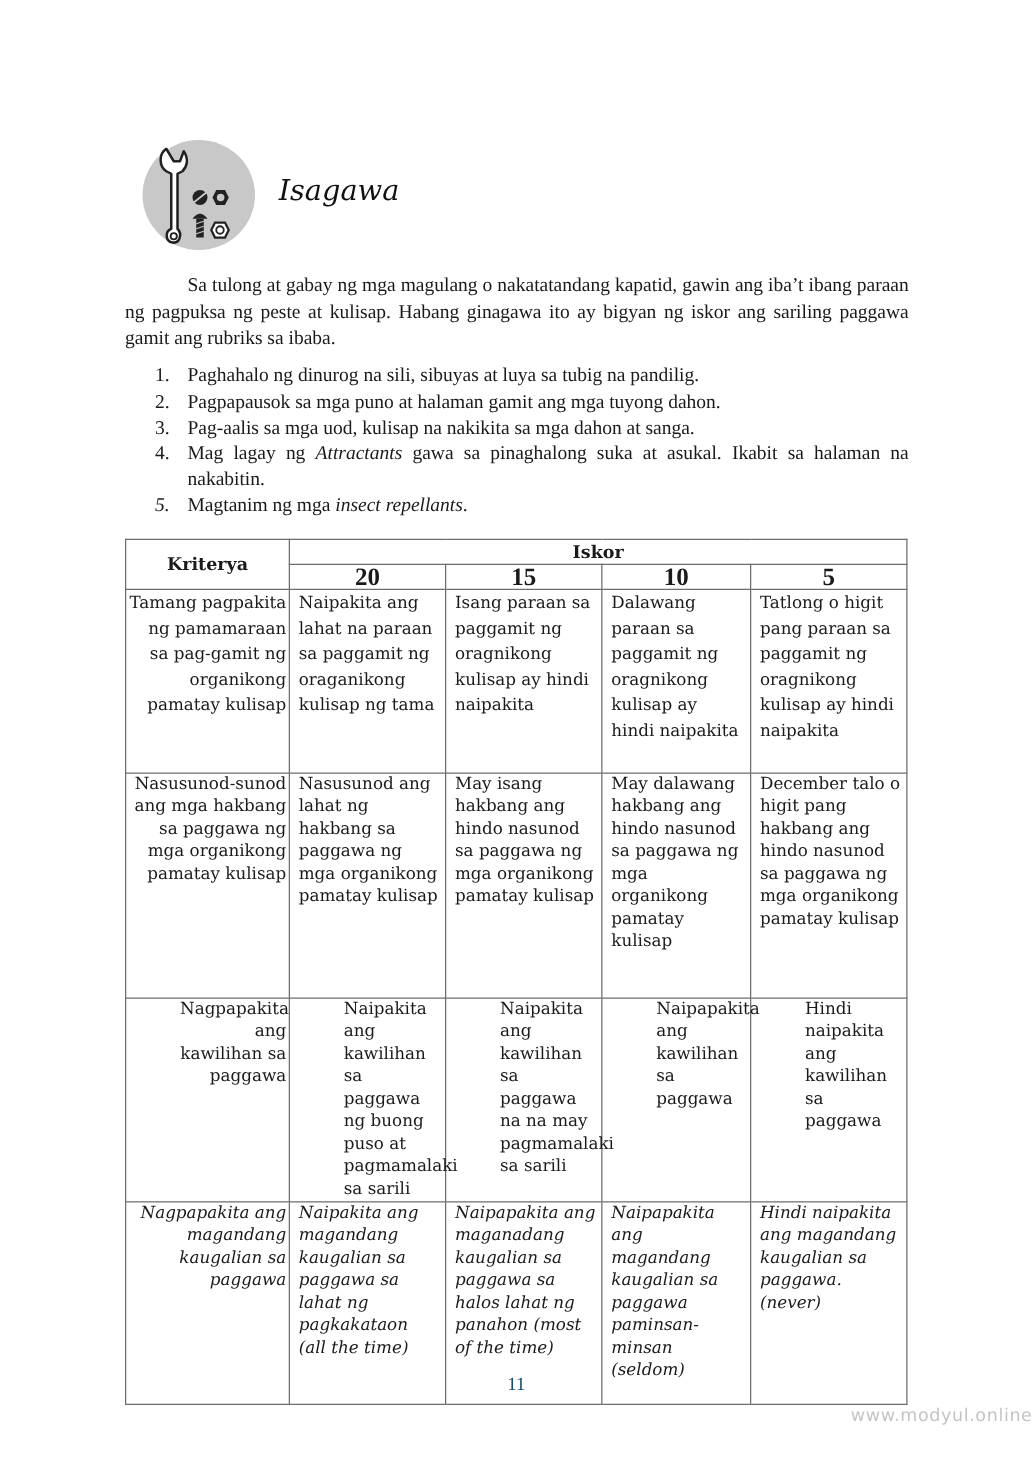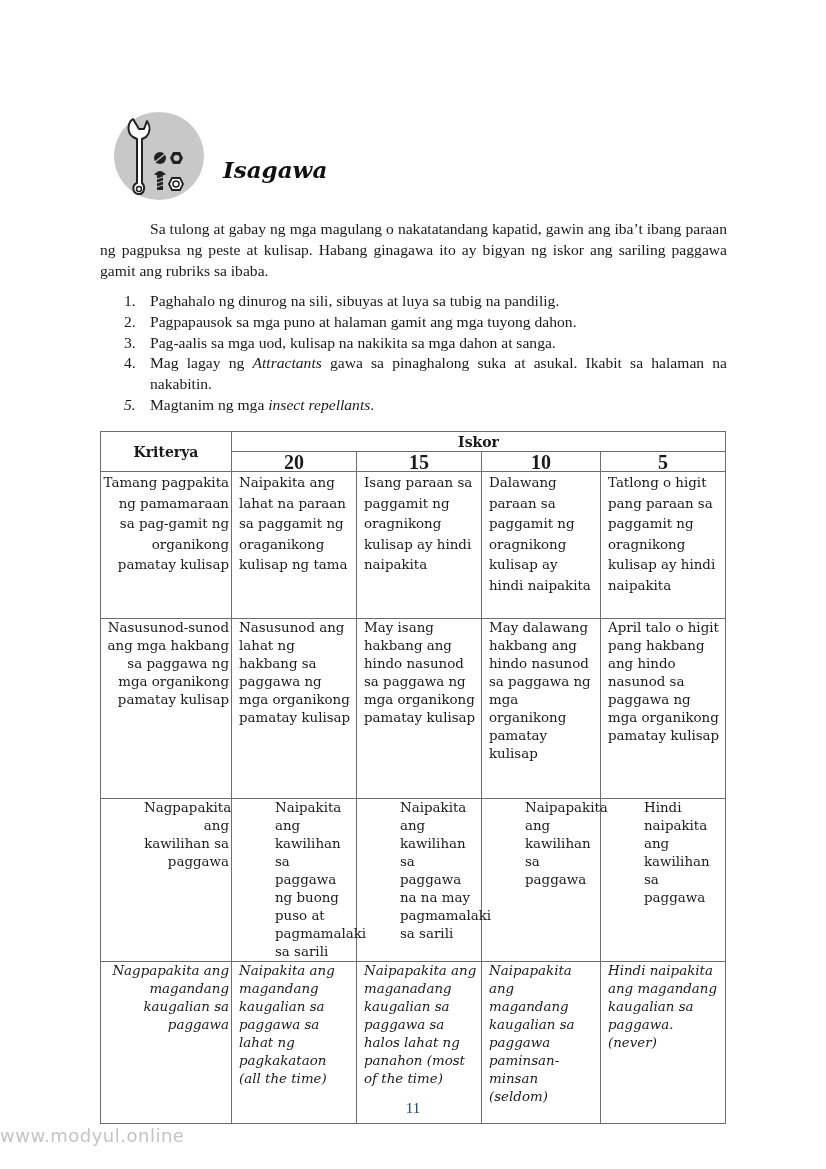--- a/index.html
+++ b/index.html
@@ -1,20 +1,20 @@
 <!DOCTYPE html>
 <html><head>
 <meta charset="utf-8">
 <style>
   html, body { margin: 0; padding: 0; background: #ffffff; }
   body { width: 826px; height: 1169px; position: relative; overflow: hidden;
          font-family: "DejaVu Serif", "Liberation Serif", serif; color: #1a1a1a; }
   .icon-circle { position: absolute; left: 113px; top: 111px; width: 92px; height: 90px; }
   .title { position: absolute; left: 223px; top: 140px; font-family: "DejaVu Serif", serif;
-           font-weight: bold; font-style: italic; font-size: 23px; color: #111; margin-top: 16px; }
+           font-weight: normal; font-style: italic; font-size: 23px; color: #111; }
   .intro { position: absolute; left: 100px; top: 219px; width: 627px;
            font-family: "Liberation Serif", serif; font-size: 15.6px; line-height: 20.8px;
            text-align: justify; text-indent: 50px; margin: 0; }
   .steps { position: absolute; left: 124px; top: 291px; width: 603px; margin: 0; padding: 0;
            list-style: none; font-family: "Liberation Serif", serif; font-size: 15.6px; line-height: 20.8px; }
   .steps li { position: relative; padding-left: 26px; text-align: justify; }
   .steps li .num { position: absolute; left: 0; top: 0; }
   .steps li.italic-num .num { font-style: italic; }
   .steps em { font-style: italic; }
   table.rubric { position: absolute; left: 100px; top: 431px; width: 625px; border-collapse: collapse;
@@ -24,22 +24,22 @@
                     padding: 0; vertical-align: middle; }
   table.rubric th.iskor { height: 19px; }
   table.rubric th.score { height: 19px; font-family: Liberation Serif, serif; font-size: 20px; }
   table.rubric td.crit { text-align: right; padding: 0 2px; }
   table.rubric .r1 td { height: 145px; line-height: 20.5px; padding-top: 1px; }
   table.rubric .r2 td { height: 179px; }
   table.rubric .r3 td { height: 107px; padding-left: 43px; }
   table.rubric .r4 td { height: 161px; font-style: italic; }
   .page-num { position: absolute; left: 0; width: 826px; top: 1100px; text-align: center;
               font-family: "Liberation Serif", serif; font-size: 15px; color: #0c4a6e; }
-  .watermark { position: absolute; left: 0; width: 826px; top: 1125px; text-align: left;
-               font-family: "DejaVu Sans", sans-serif; font-size: 18px; color: #c4c4c4; letter-spacing: 0.5px; }
+  .watermark { position: absolute; left: 0; width: 826px; top: 1125px; text-align: right;
+               font-family: "DejaVu Sans", sans-serif; font-size: 14px; color: #c4c4c4; letter-spacing: 0.5px; }
 </style>
 </head>
 <body>
 
 <div class="icon-circle">
   <svg width="92" height="90" viewBox="0 0 92 90">
     <ellipse cx="46" cy="45" rx="45" ry="44" fill="#c8c8c8"></ellipse>
 
     <path d="M20 8 C14 12 14 22 20 26 L24 28 L24 72 C19 74 19 82 25 83 C31 84 33 76 29 72 L29 28 L33 26 C37 22 38 16 34 10 L31 18 L26 18 Z" fill="#ffffff" stroke="#222" stroke-width="2" stroke-linejoin="round"></path>
     <circle cx="26" cy="78" r="2.5" fill="none" stroke="#222" stroke-width="1.5"></circle>
@@ -112,21 +112,21 @@
     <td>Naipakita ang lahat na paraan sa paggamit ng oraganikong kulisap ng tama</td>
     <td>Isang paraan sa paggamit ng oragnikong kulisap ay hindi naipakita</td>
     <td>Dalawang paraan sa paggamit ng oragnikong kulisap ay hindi naipakita</td>
     <td>Tatlong o higit pang paraan sa paggamit ng oragnikong kulisap ay hindi naipakita</td>
   </tr>
   <tr class="r2">
     <td class="crit">Nasusunod-sunod ang mga hakbang sa paggawa ng mga organikong pamatay kulisap</td>
     <td>Nasusunod ang lahat ng hakbang sa paggawa ng mga organikong pamatay kulisap</td>
     <td>May isang hakbang ang hindo nasunod sa paggawa ng mga organikong pamatay kulisap</td>
     <td>May dalawang hakbang ang hindo nasunod sa paggawa ng mga organikong pamatay kulisap</td>
-    <td>April talo o higit pang hakbang ang hindo nasunod sa paggawa ng mga organikong pamatay kulisap</td>
+    <td>December talo o higit pang hakbang ang hindo nasunod sa paggawa ng mga organikong pamatay kulisap</td>
   </tr>
   <tr class="r3">
     <td class="crit">Nagpapakita ang kawilihan sa paggawa</td>
     <td>Naipakita ang kawilihan sa paggawa ng buong puso at pagmamalaki sa sarili</td>
     <td>Naipakita ang kawilihan sa paggawa na na may pagmamalaki sa sarili</td>
     <td>Naipapakita ang kawilihan sa paggawa</td>
     <td>Hindi naipakita ang kawilihan sa paggawa</td>
   </tr>
   <tr class="r4">
     <td class="crit">Nagpapakita ang magandang kaugalian sa paggawa</td>

